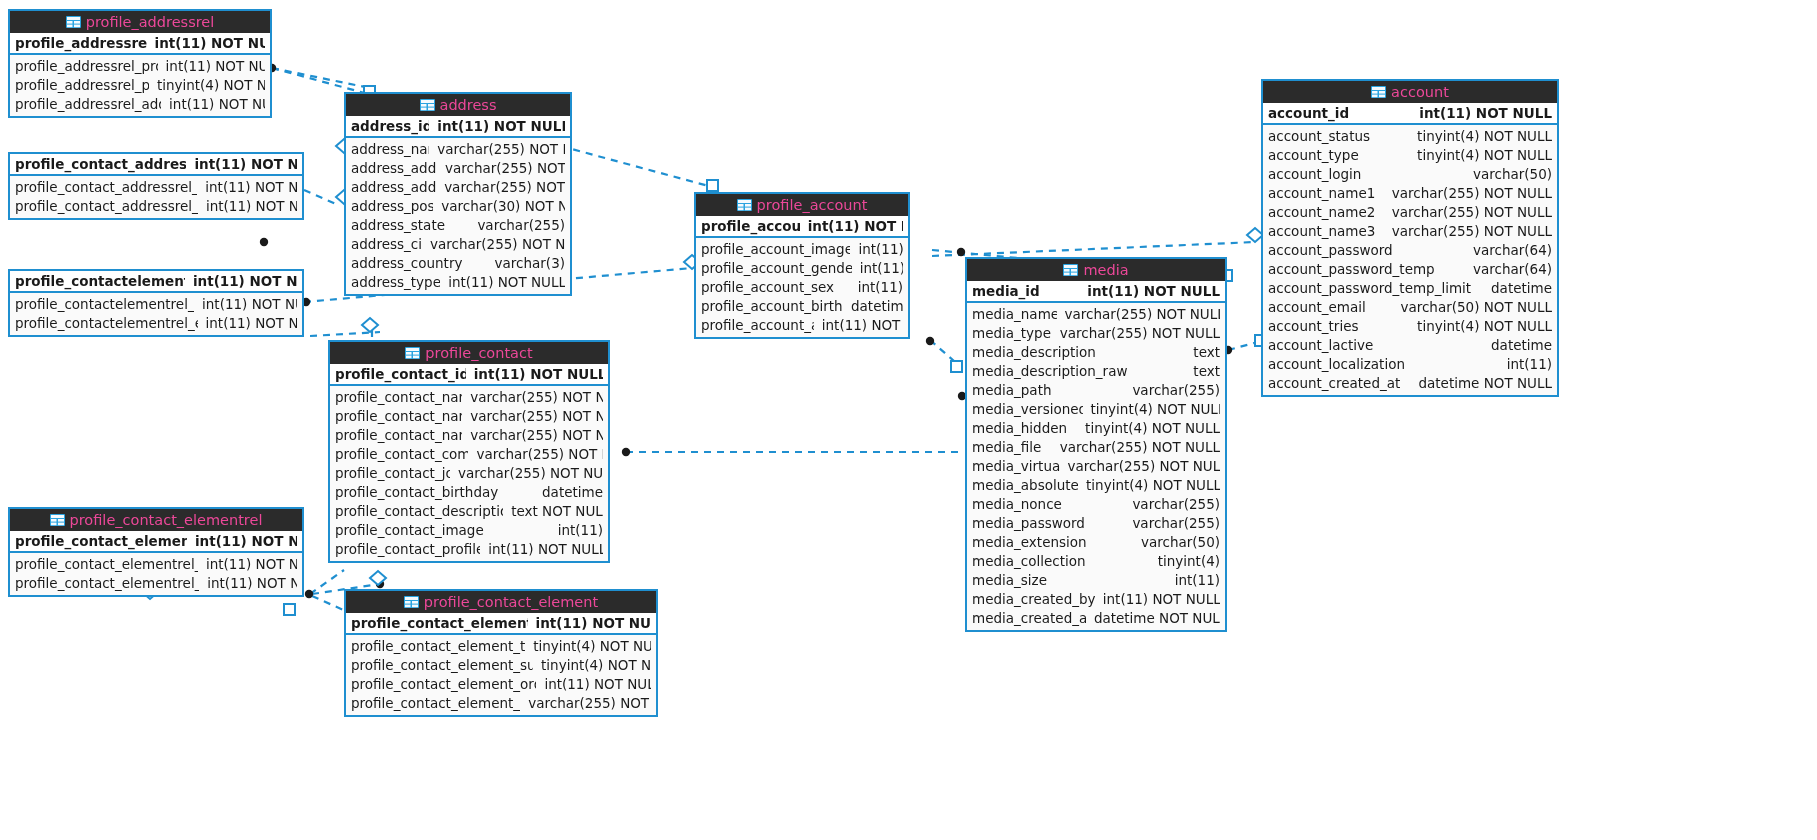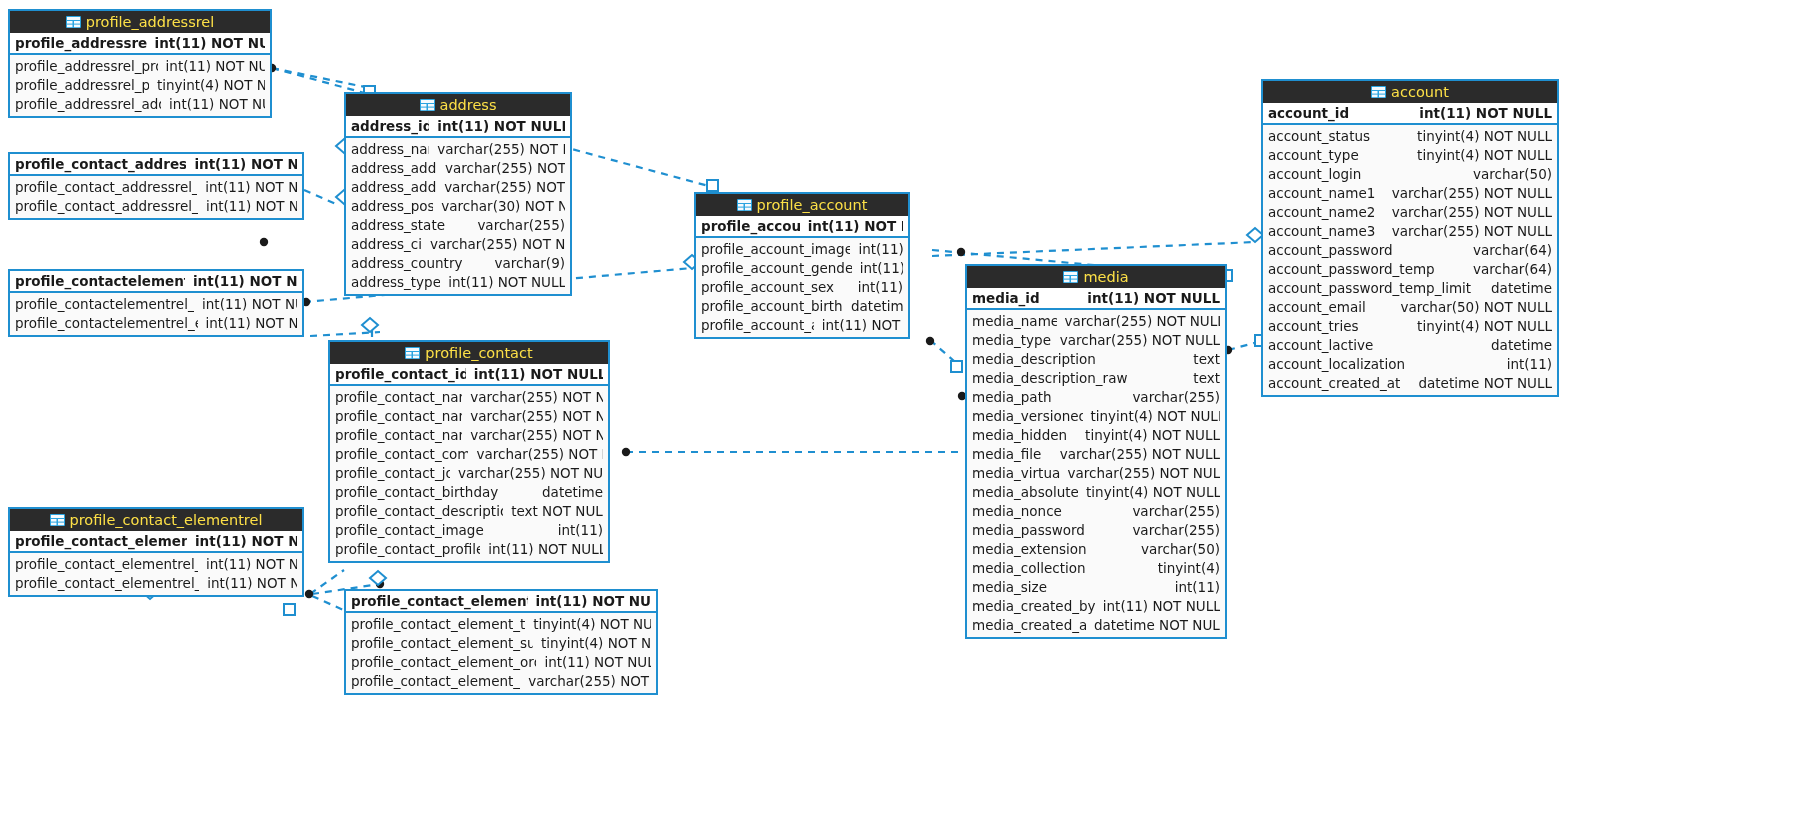--- a/index.html
+++ b/index.html
@@ -27,21 +27,21 @@
   }
   .table-box {
     position: absolute;
     box-sizing: border-box;
     border: 2px solid #1f8fd0;
     background: #fafafa;
     box-shadow: 0 0 0 0 rgba(0,0,0,0);
   }
   .tbl-title {
     background: #2b2b2b;
-    color: #fde047;
+    color: #ec4899;
     font-size: 14.5px;
     line-height: 22px;
     height: 22px;
     text-align: center;
     white-space: nowrap;
     overflow: hidden;
     padding: 0 6px;
     box-sizing: border-box;
     display: flex;
     align-items: center;
@@ -288,21 +288,21 @@
           <div class="row">
             <span class="col-name">address_state</span>
             <span class="col-type">varchar(255)</span>
           </div>
           <div class="row">
             <span class="col-name">address_city</span>
             <span class="col-type">varchar(255) NOT NULL</span>
           </div>
           <div class="row">
             <span class="col-name">address_country</span>
-            <span class="col-type">varchar(9)</span>
+            <span class="col-type">varchar(3)</span>
           </div>
           <div class="row">
             <span class="col-name">address_type</span>
             <span class="col-type">int(11) NOT NULL</span>
           </div>
         </div>
       </div>
       <div class="table-box" style="left: 328px; top: 340px; width: 282px;">
         <div class="tbl-title">
           <span class="tbl-icon">
@@ -354,20 +354,33 @@
             <span class="col-name">profile_contact_image</span>
             <span class="col-type">int(11)</span>
           </div>
           <div class="row">
             <span class="col-name">profile_contact_profile</span>
             <span class="col-type">int(11) NOT NULL</span>
           </div>
         </div>
       </div>
       <div class="table-box" style="left: 344px; top: 589px; width: 314px;">
+        <div class="tbl-title">
+          <span class="tbl-icon">
+            <svg width="15" height="12" viewBox="0 0 15 12">
+              <rect x="0" y="0" width="15" height="12" rx="1" fill="#29a3e0"></rect>
+              <rect x="1" y="1" width="13" height="3" fill="#ffffff" opacity="0.95"></rect>
+              <rect x="1" y="5" width="5.5" height="2.6" fill="#ffffff" opacity="0.95"></rect>
+              <rect x="8" y="5" width="6" height="2.6" fill="#ffffff" opacity="0.95"></rect>
+              <rect x="1" y="8.6" width="5.5" height="2.6" fill="#ffffff" opacity="0.95"></rect>
+              <rect x="8" y="8.6" width="6" height="2.6" fill="#ffffff" opacity="0.95"></rect>
+            </svg>
+          </span>
+          <span>profile_contact_element</span>
+        </div>
         <div class="row pk-row">
           <span class="col-name">profile_contact_element_id</span>
           <span class="col-type">int(11) NOT NULL</span>
         </div>
         <div class="body-rows">
           <div class="row">
             <span class="col-name">profile_contact_element_type</span>
             <span class="col-type">tinyint(4) NOT NULL</span>
           </div>
           <div class="row">
@@ -418,21 +431,21 @@
           <div class="row">
             <span class="col-name">profile_account_birthday</span>
             <span class="col-type">datetime</span>
           </div>
           <div class="row">
             <span class="col-name">profile_account_account</span>
             <span class="col-type">int(11) NOT NULL</span>
           </div>
         </div>
       </div>
-      <div class="table-box" style="left: 965px; top: 264px; width: 262px;">
+      <div class="table-box" style="left: 965px; top: 257px; width: 262px;">
         <div class="tbl-title">
           <span class="tbl-icon">
             <svg width="15" height="12" viewBox="0 0 15 12">
               <rect x="0" y="0" width="15" height="12" rx="1" fill="#29a3e0"></rect>
               <rect x="1" y="1" width="13" height="3" fill="#ffffff" opacity="0.95"></rect>
               <rect x="1" y="5" width="5.5" height="2.6" fill="#ffffff" opacity="0.95"></rect>
               <rect x="8" y="5" width="6" height="2.6" fill="#ffffff" opacity="0.95"></rect>
               <rect x="1" y="8.6" width="5.5" height="2.6" fill="#ffffff" opacity="0.95"></rect>
               <rect x="8" y="8.6" width="6" height="2.6" fill="#ffffff" opacity="0.95"></rect>
             </svg>

